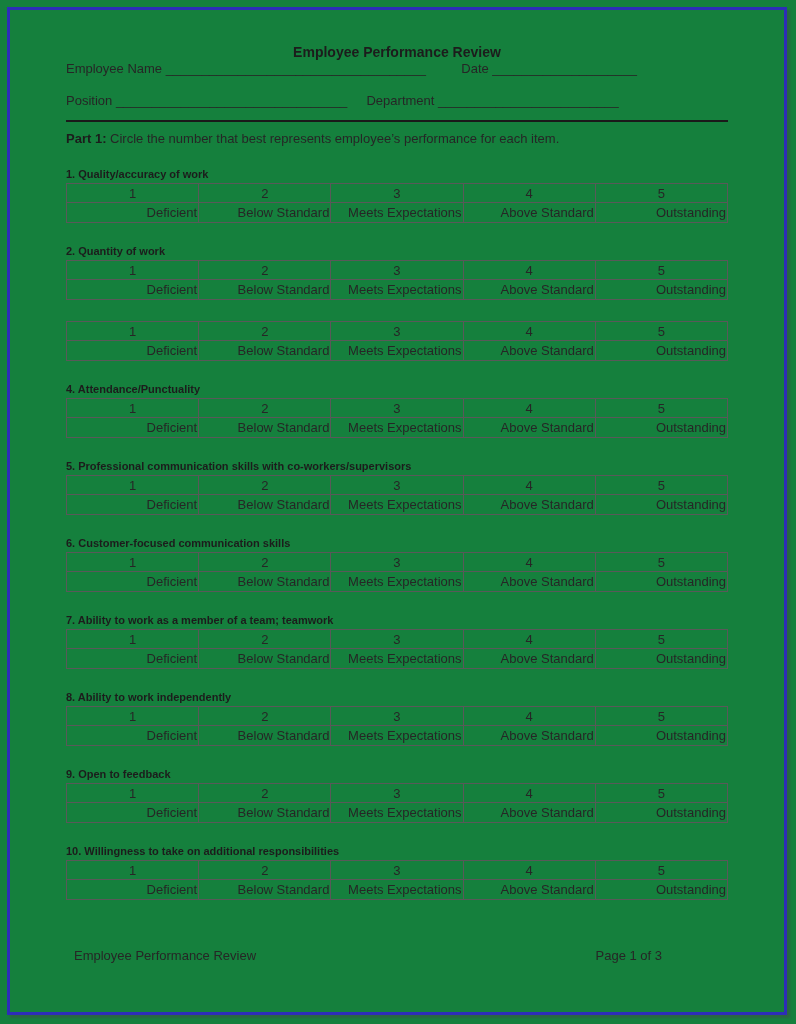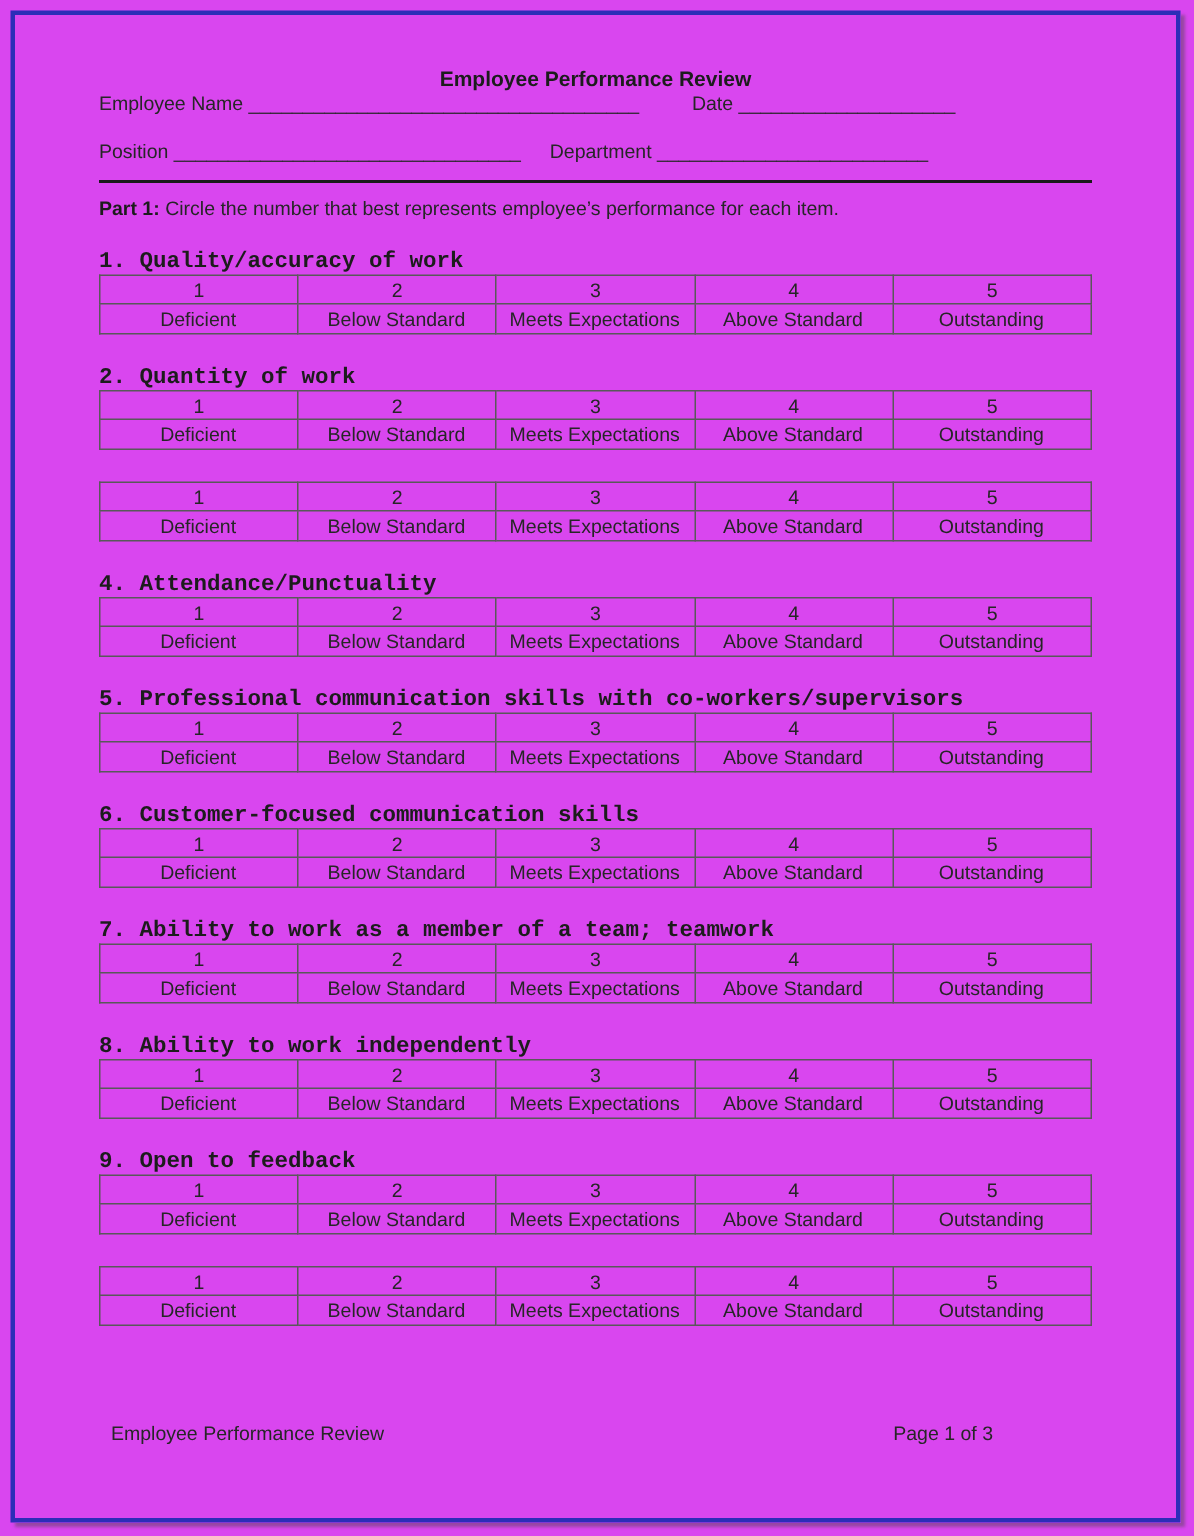--- a/index.html
+++ b/index.html
@@ -4,21 +4,21 @@
 <style>
   html, body {
     margin: 0;
     padding: 0;
     background: #ffffff;
   }
   .page {
     position: relative;
     width: 796px;
     height: 1024px;
-    background: #d946ef;
+    background: #15803d;
     font-family: "Liberation Sans", "DejaVu Sans", sans-serif;
     color: #212121;
     overflow: hidden;
   }
   .page-border {
     position: absolute;
     top: 7px; left: 7px; right: 9px; bottom: 9px;
     border: 3px solid #2d2db8;
     box-shadow: 3px 3px 2px rgba(70,70,70,0.45);
     pointer-events: none;
@@ -61,46 +61,45 @@
     margin-top: 9px;
     font-size: 13px;
     line-height: 16px;
     color: #262626;
   }
   .part1-label { font-weight: bold; color: #1c1c1c; }
   .items { margin-top: 20px; }
   .item { margin-bottom: 21px; }
   .item-title {
     margin: 0 0 1px 0;
-    font-size: 15px;
+    font-size: 11px;
     font-weight: bold;
     line-height: 15px;
     color: #1c1c1c;
-    font-family: Liberation Mono, monospace;
   }
   table.rating-table {
     border-collapse: collapse;
     width: 662px;
     table-layout: fixed;
     font-size: 13px;
     color: #262626;
   }
   table.rating-table td {
     border: 1px solid #595959;
     overflow: hidden;
     white-space: nowrap;
   }
   td.num-cell {
     height: 16px;
     text-align: center;
     vertical-align: middle;
   }
   td.label-cell {
     height: 17px;
-    text-align: center;
+    text-align: right;
     vertical-align: middle;
     padding-left: 0;
   }
   .footer {
     position: absolute;
     top: 948px;
     left: 74px;
     right: 134px;
     display: flex;
     justify-content: space-between;
@@ -333,20 +332,21 @@
                 <td class="label-cell" style="border-color: rgb(89, 89, 89);">Below Standard</td>
                 <td class="label-cell" style="border-color: rgb(89, 89, 89);">Meets Expectations</td>
                 <td class="label-cell" style="border-color: rgb(89, 89, 89);">Above Standard</td>
                 <td class="label-cell" style="border-color: rgb(89, 89, 89);">Outstanding</td>
               </tr>
       </tbody>
     </table>
   </section>
 
   <section class="item">
+    <h3 class="item-title">10. Willingness to take on additional responsibilities</h3>
     <table class="rating-table">
       <tbody>
         <tr class="num-row">
                 <td class="num-cell" style="border-color: rgb(89, 89, 89);">1</td>
                 <td class="num-cell" style="border-color: rgb(89, 89, 89);">2</td>
                 <td class="num-cell" style="border-color: rgb(89, 89, 89);">3</td>
                 <td class="num-cell" style="border-color: rgb(89, 89, 89);">4</td>
                 <td class="num-cell" style="border-color: rgb(89, 89, 89);">5</td>
               </tr>
         <tr class="label-row">

